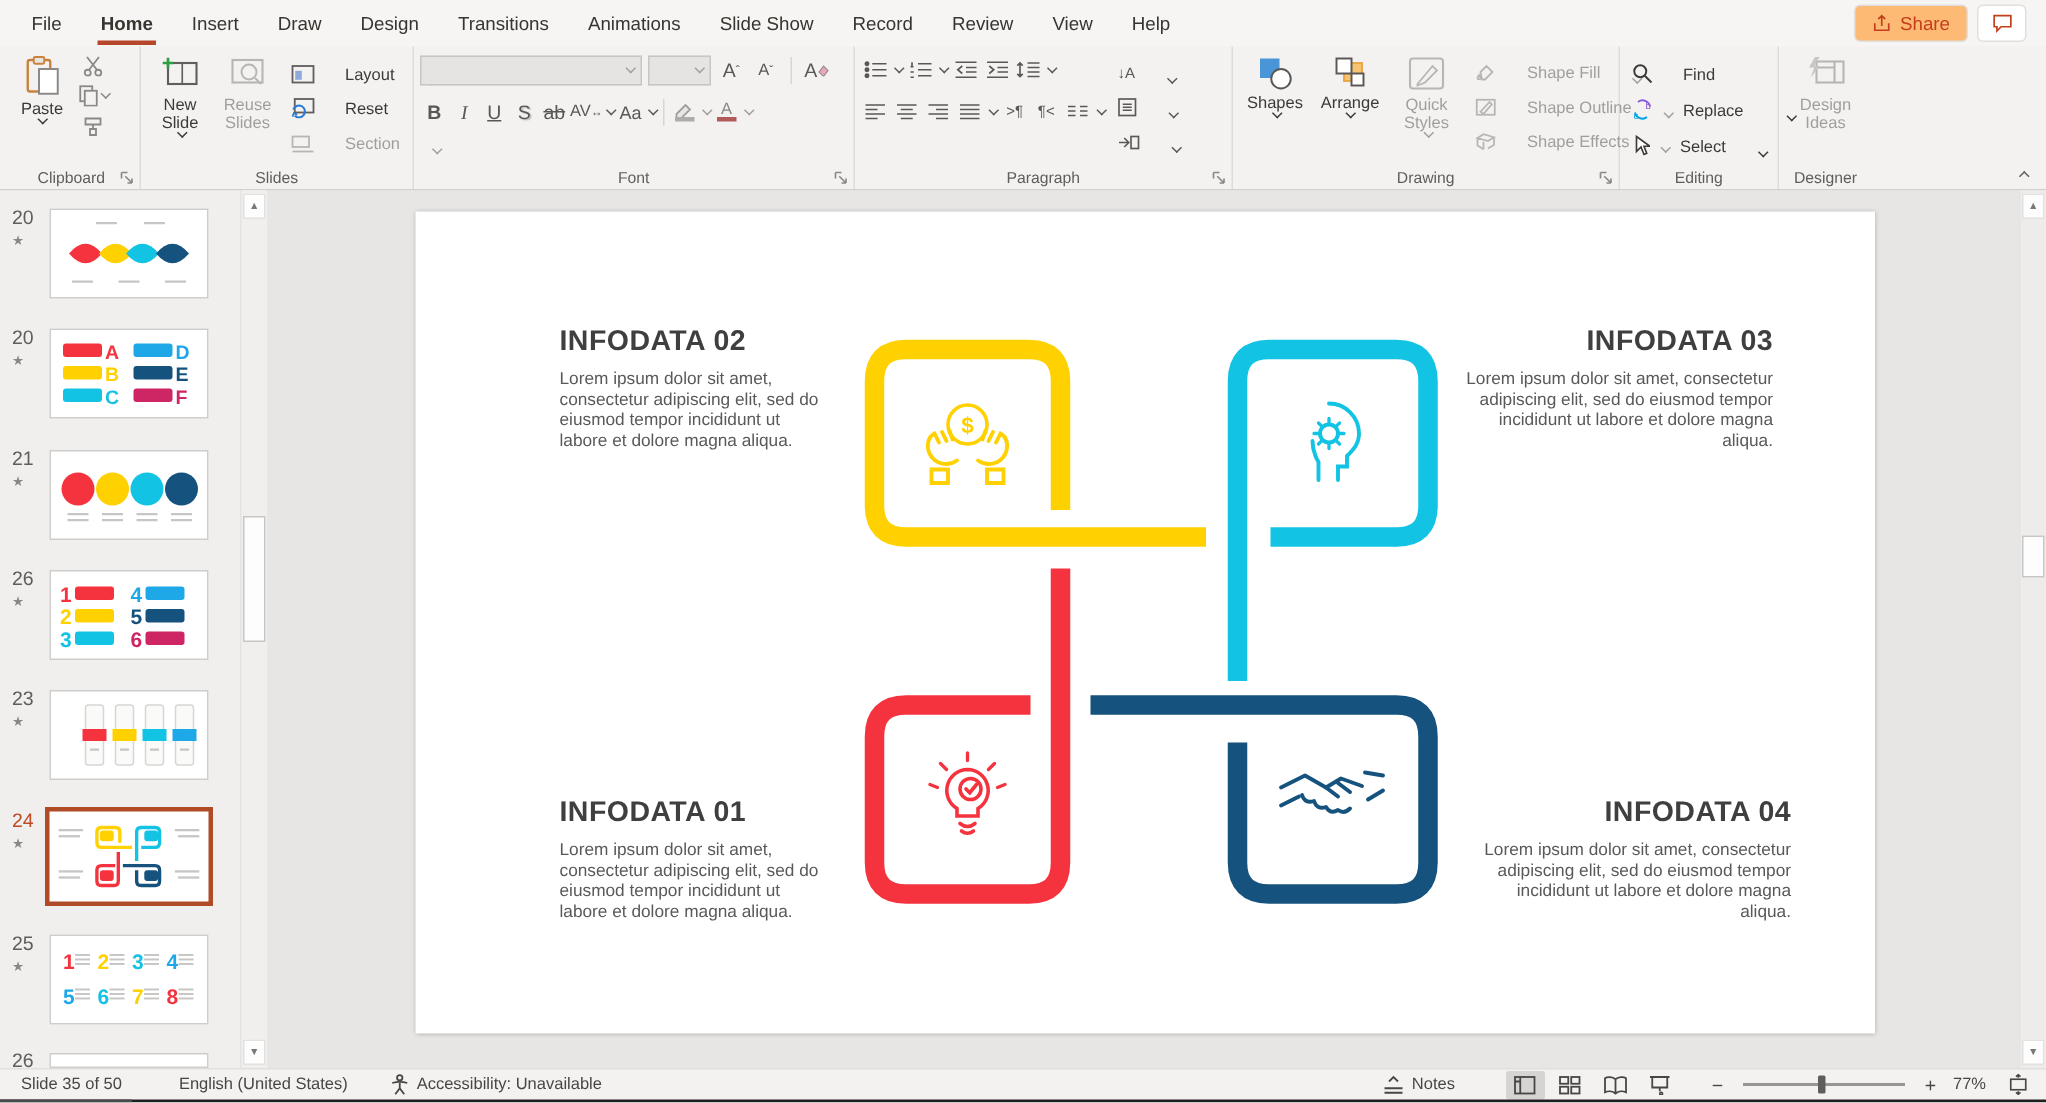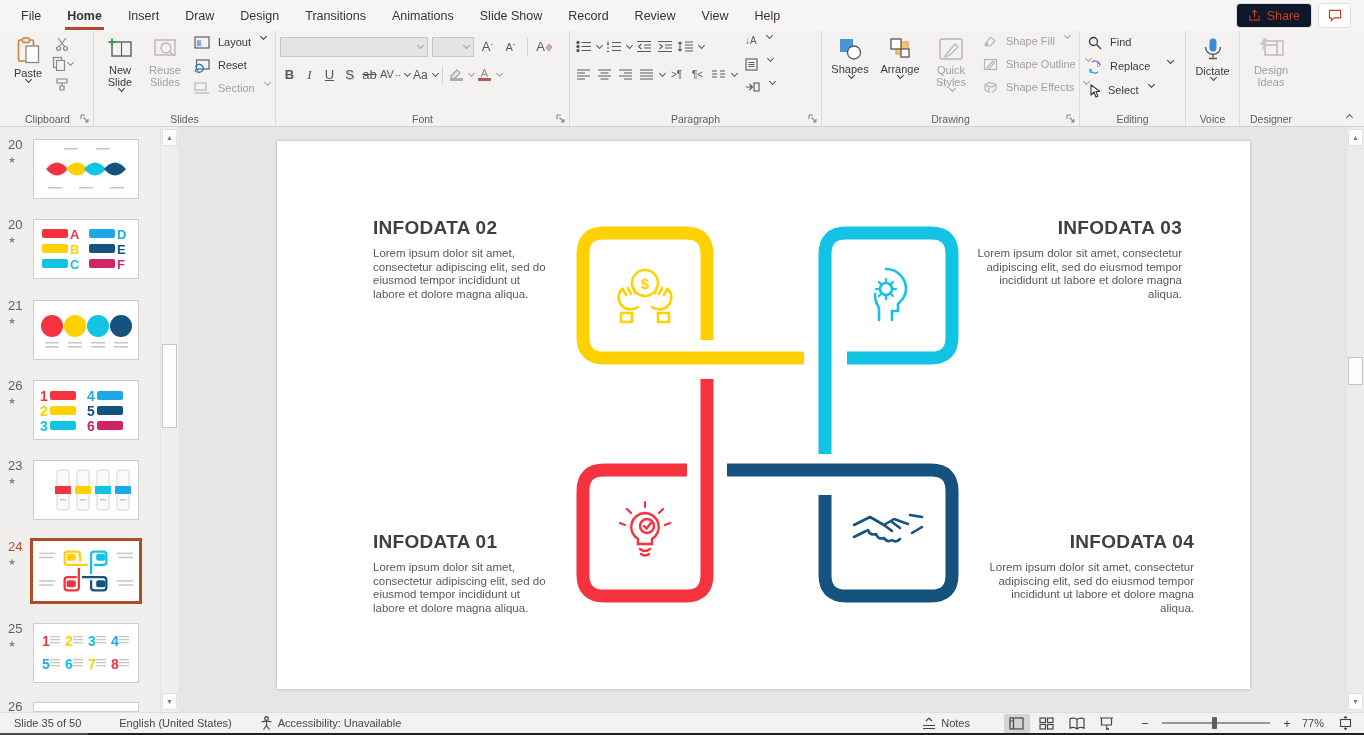--- a/index.html
+++ b/index.html
@@ -5,30 +5,30 @@
   html,body{margin:0;padding:0;background:#d8d8d8;}
   .app{position:relative;width:1364px;height:735px;background:#F3F2F1;font-family:"Liberation Sans",sans-serif;overflow:hidden;color:#3B3A39;}
   svg{display:block}
   .cv{display:inline-block;width:4px;height:4px;border-right:1.2px solid currentColor;border-bottom:1.2px solid currentColor;transform:rotate(45deg);flex:0 0 auto;margin-left:2px;margin-top:-2px}
   .cv.up{transform:rotate(225deg);margin-top:2px}
   
   .tabsrow{position:absolute;top:0;left:0;width:100%;height:31px;background:#F6F5F4;display:flex;align-items:center;padding-left:8px;box-sizing:border-box}
   .tab{font-size:12.5px;color:#37352F;padding:0 13px;height:31px;display:flex;align-items:center;position:relative;cursor:default}
   .tab.sel{font-weight:bold}
   .tab.sel::after{content:"";position:absolute;left:11px;right:11px;bottom:1px;height:3px;background:#B7472A}
-  .sharebtn{position:absolute;right:52px;top:3px;height:23px;border:1px solid #E1DFDD;background:#0f172a;border-radius:4px;display:flex;align-items:center;gap:6px;padding:0 11px;color:#C43E1C;font-size:12.5px}
+  .sharebtn{position:absolute;right:52px;top:3px;height:23px;border:1px solid #E1DFDD;background:#fdba74;border-radius:4px;display:flex;align-items:center;gap:6px;padding:0 11px;color:#C43E1C;font-size:12.5px}
   .commentbtn{position:absolute;right:13px;top:3px;width:31px;height:23px;border:1px solid #E1DFDD;background:#fff;border-radius:4px;display:flex;align-items:center;justify-content:center;color:#C43E1C}
   
   .ribbon{position:absolute;top:31px;left:0;width:100%;height:96px;background:#F3F2F1;border-bottom:1px solid #D2D0CE;display:flex;box-sizing:border-box;padding:0 2px}
   .grp{position:relative;border-right:1px solid #DEDCDA;padding:3px 4px 15px 4px;display:flex;align-items:flex-start;box-sizing:border-box}
   .grplabel{position:absolute;bottom:1px;left:0;right:0;text-align:center;font-size:10.5px;color:#605E5C;white-space:nowrap}
   .launcher{position:absolute;bottom:2px;right:3px;color:#8A8886}
   .bb{display:flex;flex-direction:column;align-items:center;gap:3px;font-size:11px;color:#3B3A39;padding:3px 3px 0 3px;text-align:center;line-height:12px;min-width:38px}
   .bb .lblwrap{display:flex;flex-direction:column;align-items:center;line-height:12px}
-  .sb{display:flex;align-items:flex-start;gap:8px;font-size:11px;color:#3B3A39;height:20px;padding:0 2px;white-space:nowrap}
+  .sb{display:flex;align-items:flex-end;gap:20px;font-size:11px;color:#3B3A39;height:20px;padding:0 2px;white-space:nowrap}
   .ib{display:flex;align-items:center;justify-content:center;min-width:19px;height:19px;color:#444}
   .dis{color:#A19F9D !important}
   .minicol{display:flex;flex-direction:column;gap:1px;margin-left:2px}
   .combo{height:20px;border:1px solid #C8C6C4;background:#E5E4E2;display:flex;align-items:center;justify-content:flex-end;padding:0 4px;color:#A19F9D;box-sizing:border-box}
   .vd2{width:1px;height:18px;background:#D8D6D4;margin:0 3px}
   .frow{display:flex;align-items:center;height:25px}
   
   .work{position:absolute;top:127px;left:0;width:100%;height:585px;display:flex}
   .thumbs{position:relative;width:178px;height:100%;background:#F0EFEE;flex:0 0 auto}
   .thumbnum{position:absolute;left:8px;font-size:13px;color:#605E5C}
@@ -470,36 +470,20 @@
                 <path d="M3 1v10l3-3 2 5 1.8-.8L8 7.5h4z"></path>
               </svg>
             </span>
           <span>Select</span>
             <span class="cv"></span>
         </div>
       </div>
       <span class="grplabel">Editing</span>
     </div>
 
-    <div class="grp" style="width:54px;justify-content:center">
-      <div class="bb">
-        <span>
-            <svg width="24" height="25" viewBox="0 0 24 25" fill="none">
-              <rect x="8.5" y="1.5" width="7" height="13" rx="3.5" fill="#3B8BD0"></rect>
-              <path d="M4.5 10a7.5 7.5 0 0 0 15 0" stroke="#5A5856" stroke-width="1.4"></path>
-              <path d="M12 17.5v3M8 21.5h8" stroke="#5A5856" stroke-width="1.4"></path>
-            </svg>
-          </span>
-        <div class="lblwrap">
-            <span>Dictate</span>
-            <span class="cv"></span>
-          </div>
-      </div>
-      <span class="grplabel">Voice</span>
-    </div>
 
     <div class="grp" style="width:62px;border-right:none;justify-content:center">
       <div class="bb dis">
         <span>
             <svg width="27" height="24" viewBox="0 0 27 24" fill="none" stroke="#B8B6B4" stroke-width="1.4">
               <rect x="7" y="4" width="18" height="14"></rect>
               <path d="M19 4v14M7 8h12"></path>
               <path d="M6 1l-4 7h3.5L3 15l6-8H5.5L9 1z" fill="#C8C6C4" stroke="none"></path>
             </svg>
           </span>

